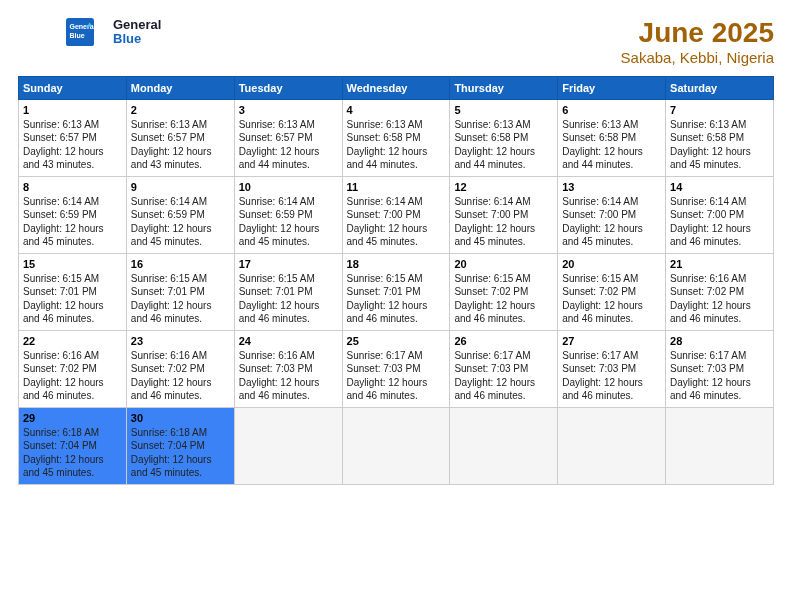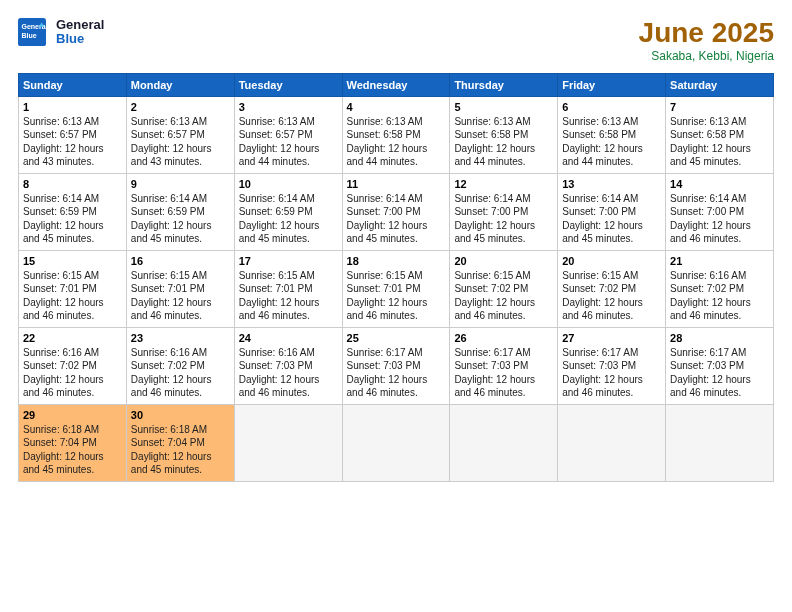--- a/index.html
+++ b/index.html
@@ -18,38 +18,39 @@
     }
     .header {
       display: flex;
       justify-content: space-between;
       align-items: flex-start;
       margin-bottom: 10px;
     }
     .logo {
       display: flex;
       align-items: center;
-      gap: 10px;
+      gap: 19px;
+      margin-left: 48px;
     }
     .logo-icon {
       width: 28px;
       height: 28px;
     }
     .title-block {
       text-align: right;
     }
     .main-title {
       font-size: 28px;
       font-weight: bold;
       color: #a16207;
       line-height: 1.1;
     }
     .subtitle {
-      font-size: 12px;
-      color: #15803d;
+      font-size: 15px;
+      color: #a16207;
     }
     .calendar {
       width: 100%;
       border-collapse: collapse;
       font-size: 9.5px;
       padding-left: 34px;
     }
     .calendar thead tr th {
       background: #1565c0;
       color: #fff;
@@ -62,21 +63,21 @@
     .calendar tbody tr td {
       vertical-align: top;
       border: 1px solid #ccc;
       padding: 4px 4px 4px 4px;
       background: #fff;
       width: calc(100% / 7);
       min-height: 72px;
       height: 72px;
     }
     .calendar tbody tr:last-child td {
-      background: #fdba74;
+      background: #3b82f6;
     }
     .day-num {
       font-size: 11px;
       font-weight: bold;
       display: block;
       margin-bottom: 2px;
     }
     .day-detail {
       font-size: 10px;
       color: #222;

